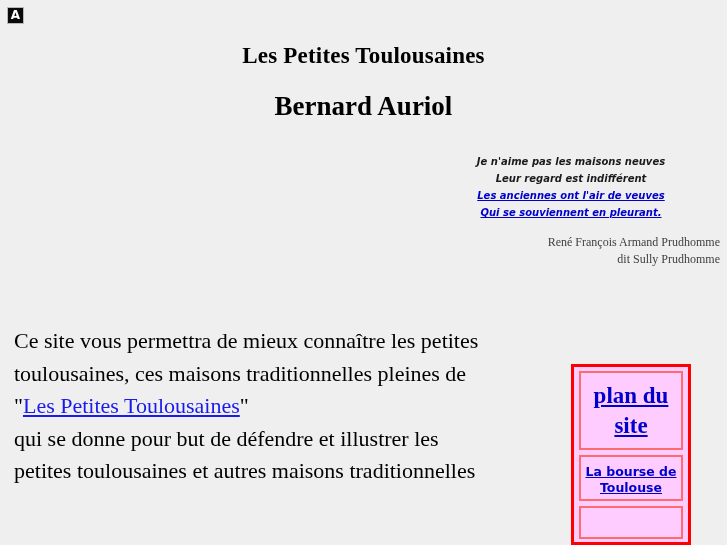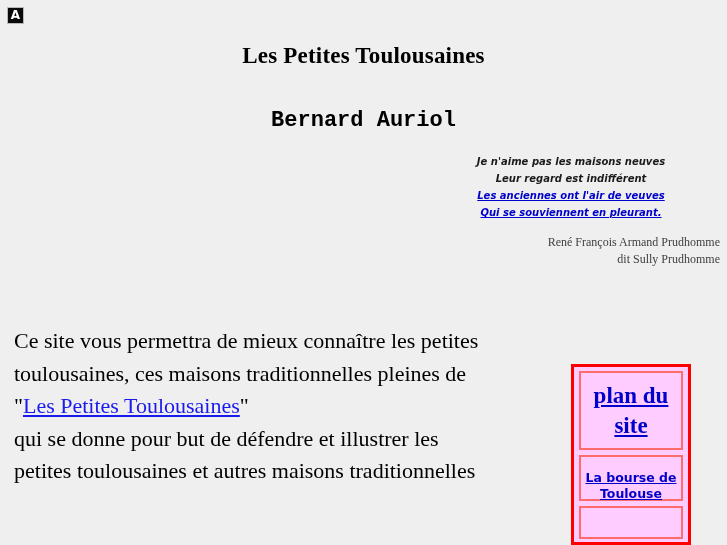--- a/index.html
+++ b/index.html
@@ -48,24 +48,23 @@
     position: absolute;
     left: 0; right: 0;
     top: 42px;
     font-size: 23px;
     line-height: 27px;
     letter-spacing: 0.2px;
   }
   .page-author {
     position: absolute;
     left: 0; right: 0;
-    top: 108px;
-    font-size: 22px;
+    top: 94px;
+    font-size: 27px;
     line-height: 25px;
-    font-family: Liberation Mono, monospace;
   }
 
   
   .quote-block {
     position: absolute;
     right: 6px;
     top: 153px;
     width: 300px;
     text-align: center;
     font-family: "DejaVu Sans", "Liberation Sans", sans-serif;
@@ -140,21 +139,21 @@
   .nav-box-plan { height: 79px; padding-top: 8px; }
   .nav-box-plan .nav-link {
     font-family: "Liberation Serif", "DejaVu Serif", serif;
     font-size: 23px;
     line-height: 30px;
     font-weight: bold;
     color: #0000cc;
     text-decoration: underline;
   }
 
-  .nav-box-bourse { height: 46px; padding-top: 13px; }
+  .nav-box-bourse { height: 46px; padding-top: 7px; }
   .nav-box-bourse .nav-link {
     font-family: "DejaVu Sans", "Liberation Sans", sans-serif;
     font-size: 12.5px;
     line-height: 16px;
     font-weight: bold;
     color: #0000cc;
     text-decoration: underline;
   }
 
   .nav-box-revue { height: 33px; padding-top: 6px; }

